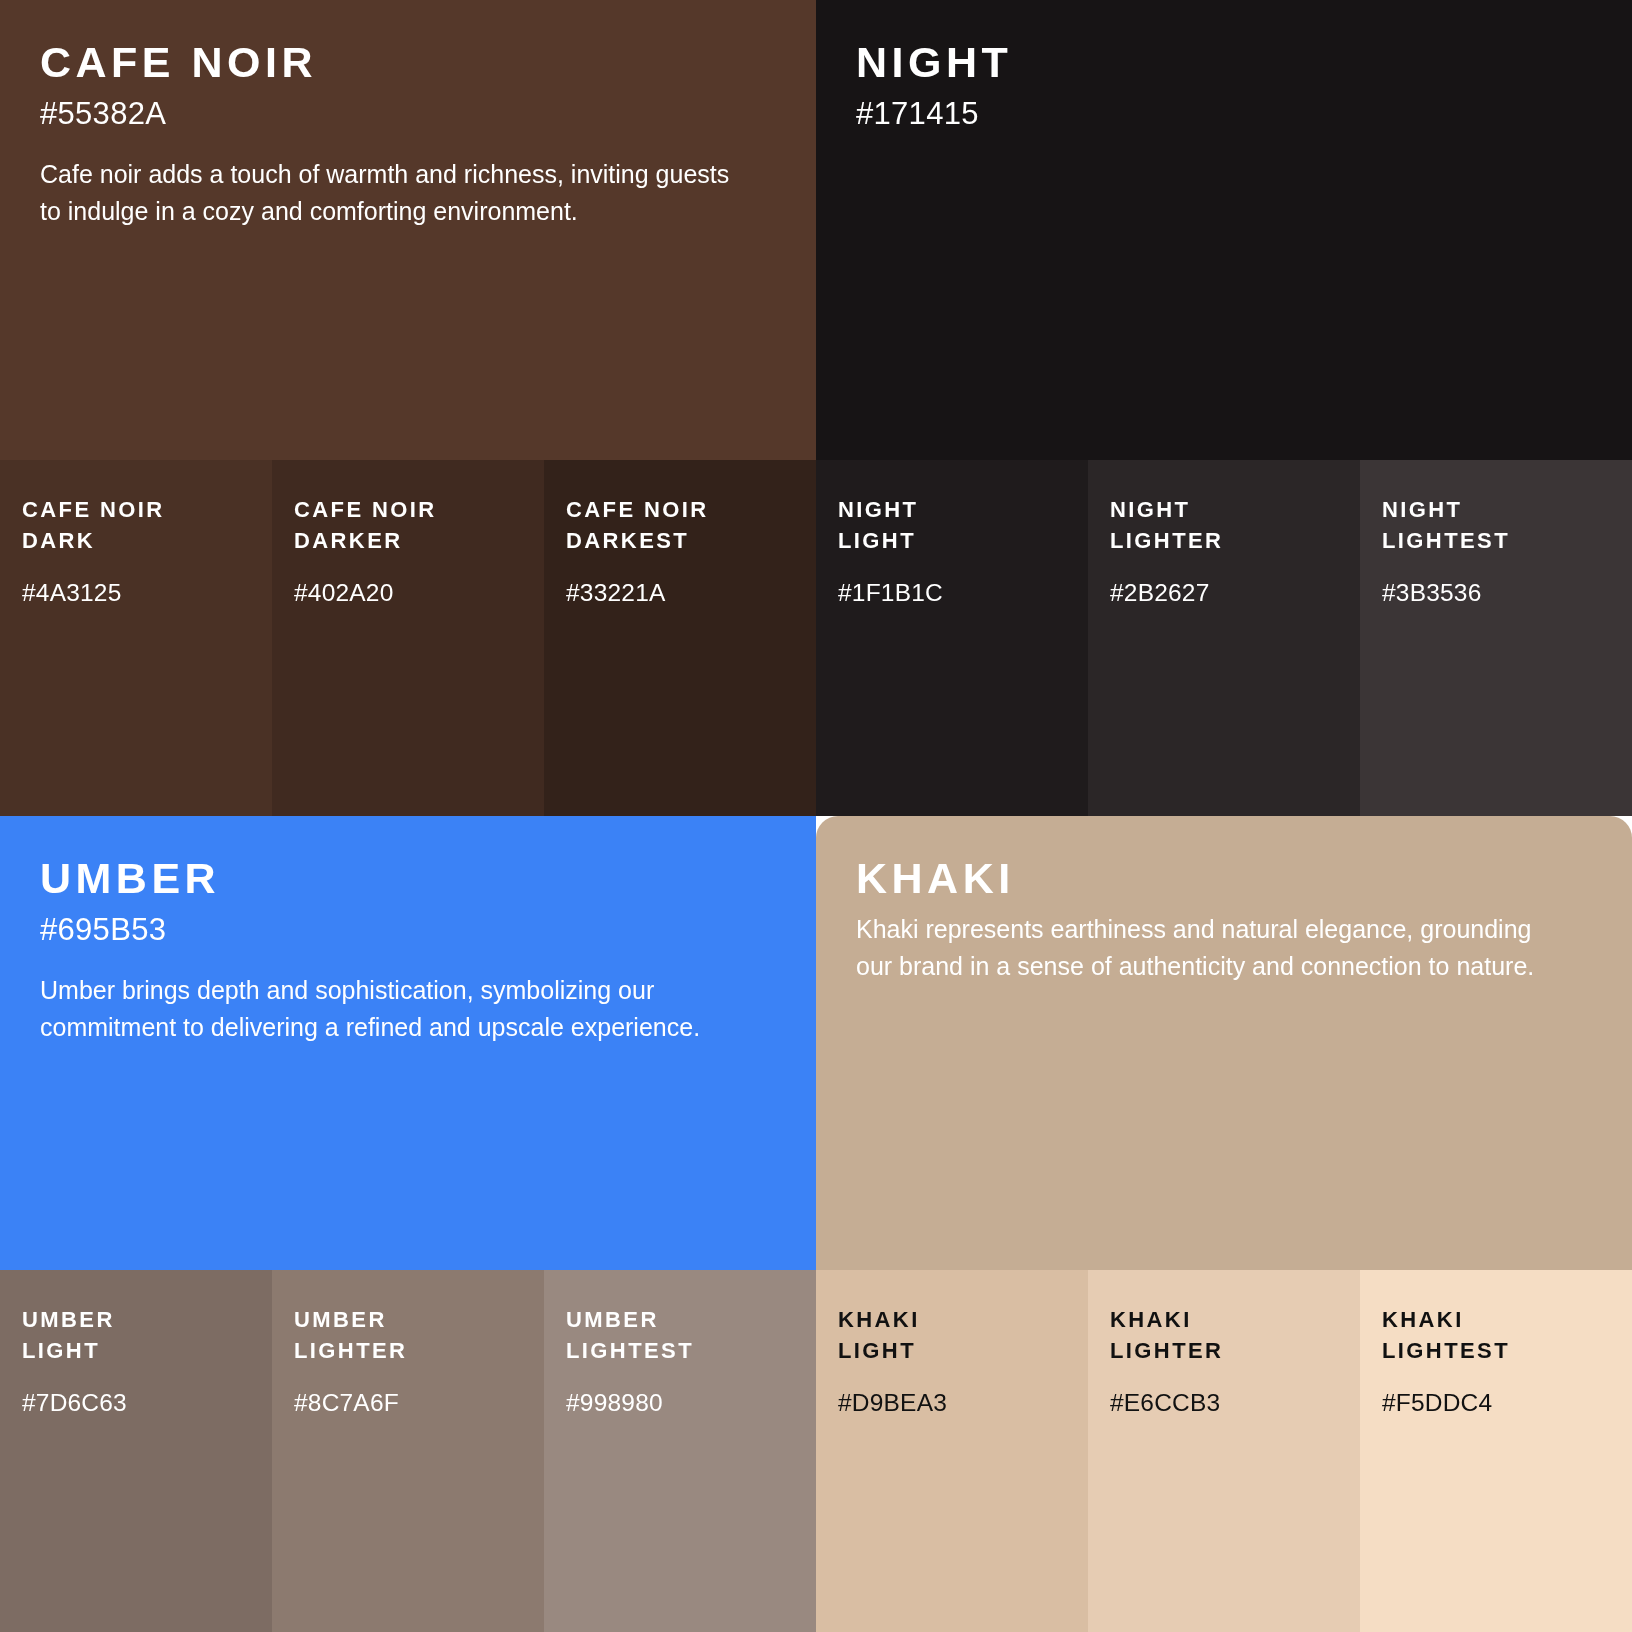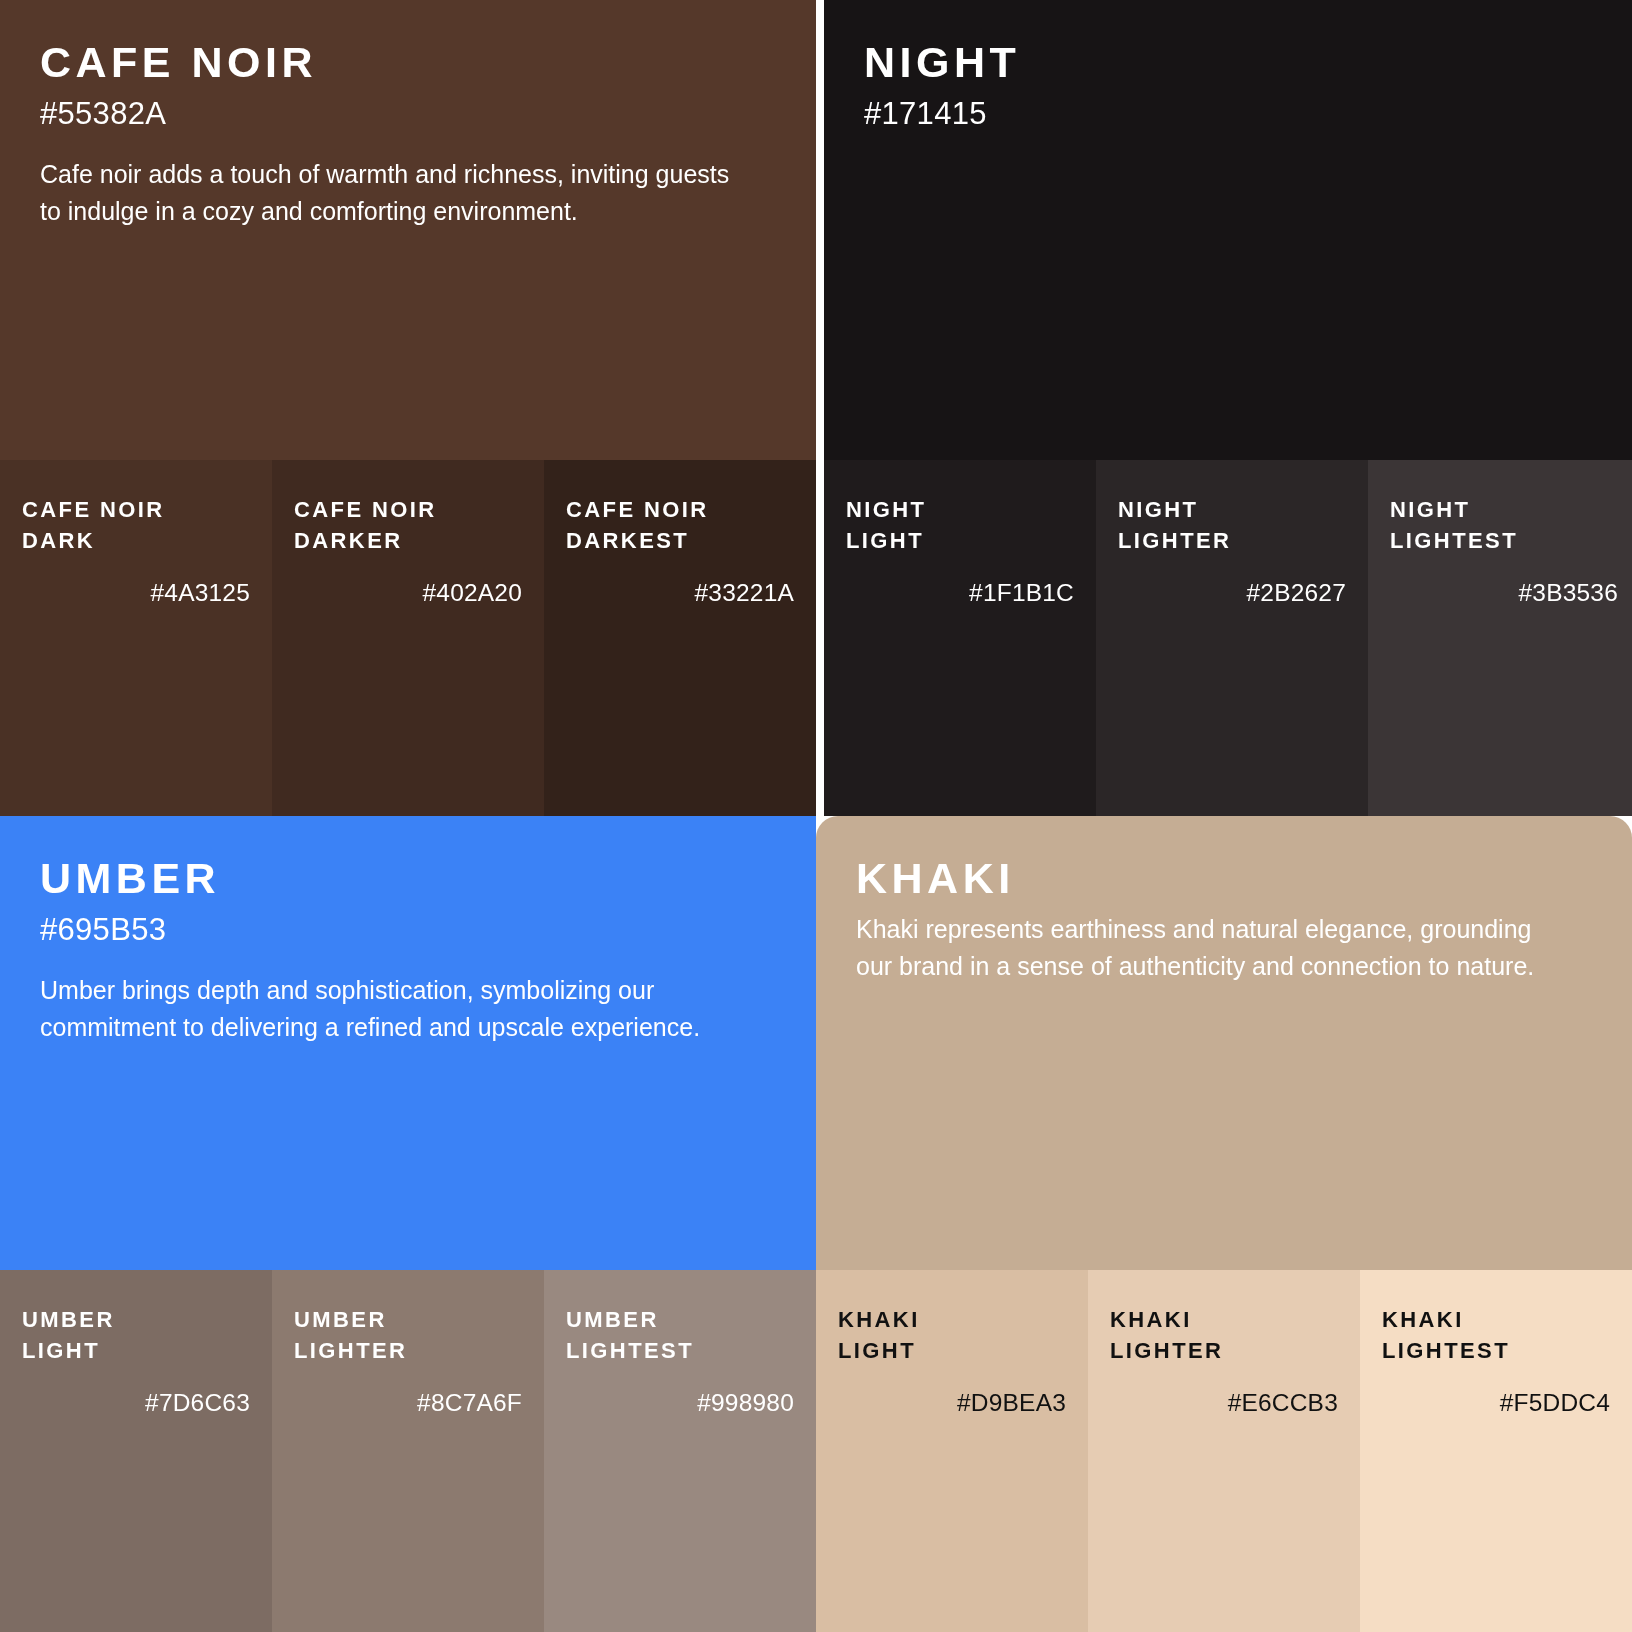--- a/index.html
+++ b/index.html
@@ -60,21 +60,20 @@
     letter-spacing:2.4px;
     line-height:1.42;
     white-space:pre-line;
   }
   .variant-hex {
     margin-top:22px;
     font-size:24.5px;
     font-weight:400;
     letter-spacing:0.2px;
     line-height:1.2;
-    text-align:right;
   }
 </style>
 </head>
 <body>
 
 <div class="palette">
 
   <section class="family fam-cafenoir" style="background: rgb(85, 56, 42); color: rgb(255, 255, 255);">
     <div class="hero">
       <h2 class="fam-name">CAFE NOIR</h2>
@@ -93,21 +92,21 @@
         <div class="variant-hex">#402A20</div>
       </div>
       <div class="variant" style="background: rgb(51, 34, 26); color: rgb(255, 255, 255);">
         <div class="variant-name">CAFE NOIR
 DARKEST</div>
         <div class="variant-hex">#33221A</div>
       </div>
     </div>
   </section>
 
-  <section class="family fam-night" style="background: rgb(23, 20, 21); color: rgb(255, 255, 255); margin-left: 8px;">
+  <section class="family fam-night" style="background: rgb(23, 20, 21); color: rgb(255, 255, 255);">
     <div class="hero">
       <h2 class="fam-name">NIGHT</h2>
       <div class="fam-hex">#171415</div>
     </div>
     <div class="variants">
       <div class="variant" style="background: rgb(31, 27, 28); color: rgb(255, 255, 255);">
         <div class="variant-name">NIGHT
 LIGHT</div>
         <div class="variant-hex">#1F1B1C</div>
       </div>

